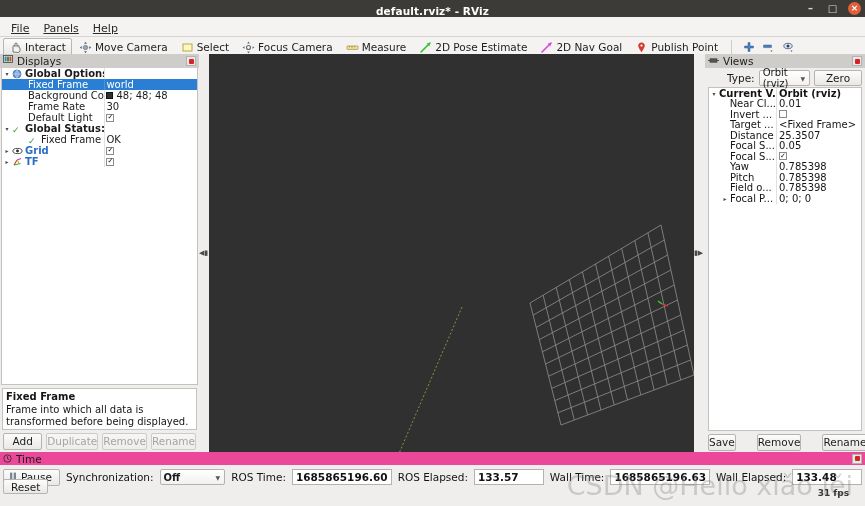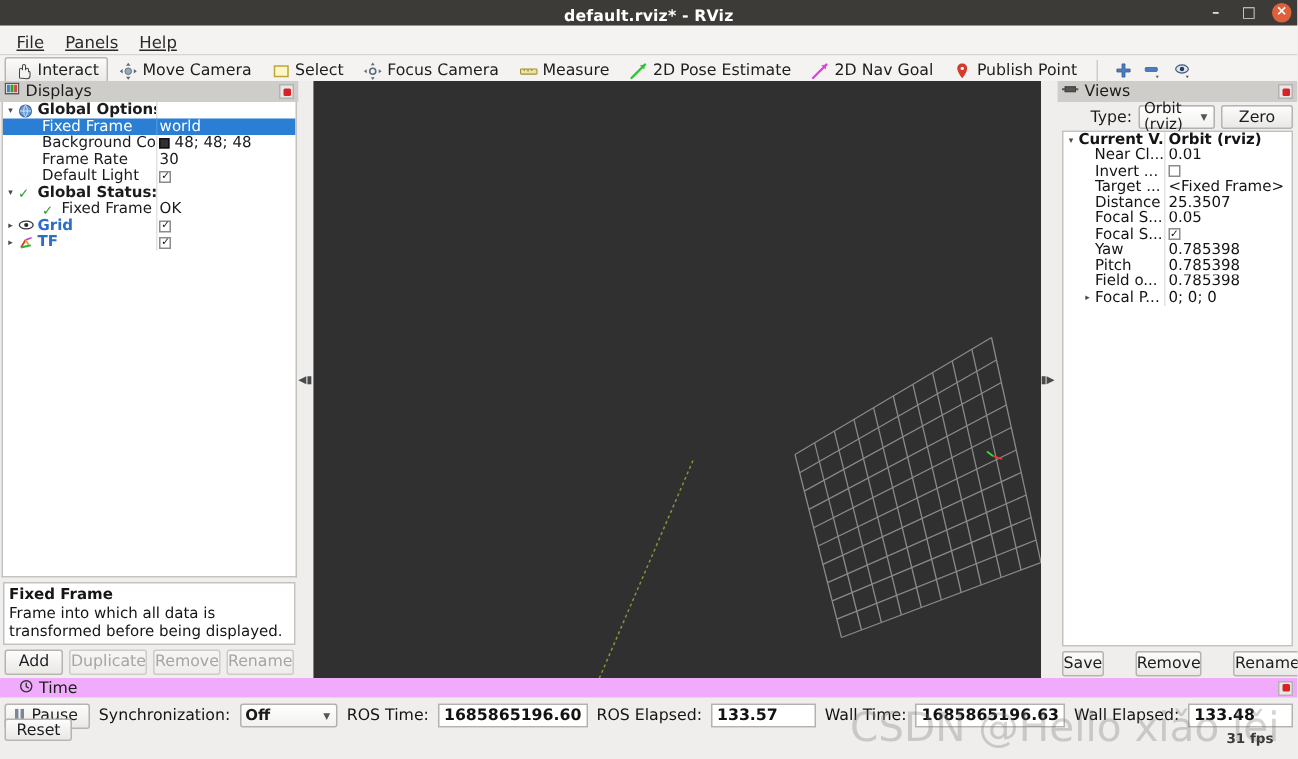--- a/index.html
+++ b/index.html
@@ -249,22 +249,22 @@
     display: flex; align-items: center; justify-content: center;
   }
 
   
   .timepanel {
     position: absolute; left: 0; top: 452px;
     width: 865px; height: 54px;
     background: #efeeec;
   }
   .time-title {
-    height: 13px; background: #f0abfc;
-    display: flex; align-items: center; padding-left: 13px;
+    height: 13px; background: #ec4899;
+    display: flex; align-items: center; padding-left: 3px;
     font-size: 10.5px; color: #1c1c1c; position: relative;
   }
   .time-title .ptxt { margin-left: 4px; }
   .time-body {
     display: flex; align-items: center;
     height: 22px; padding: 2px 3px 0 3px; gap: 6px;
     position: relative;
   }
   .pausebtn {
     height: 17px; padding: 0 7px 0 4px;

